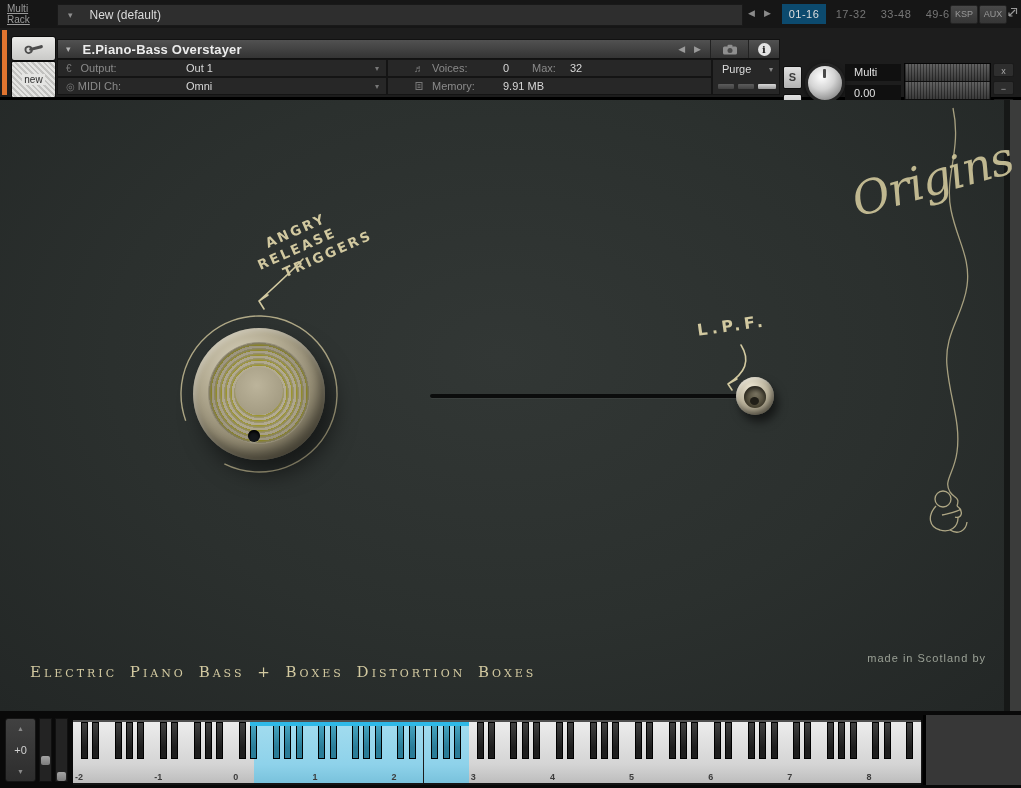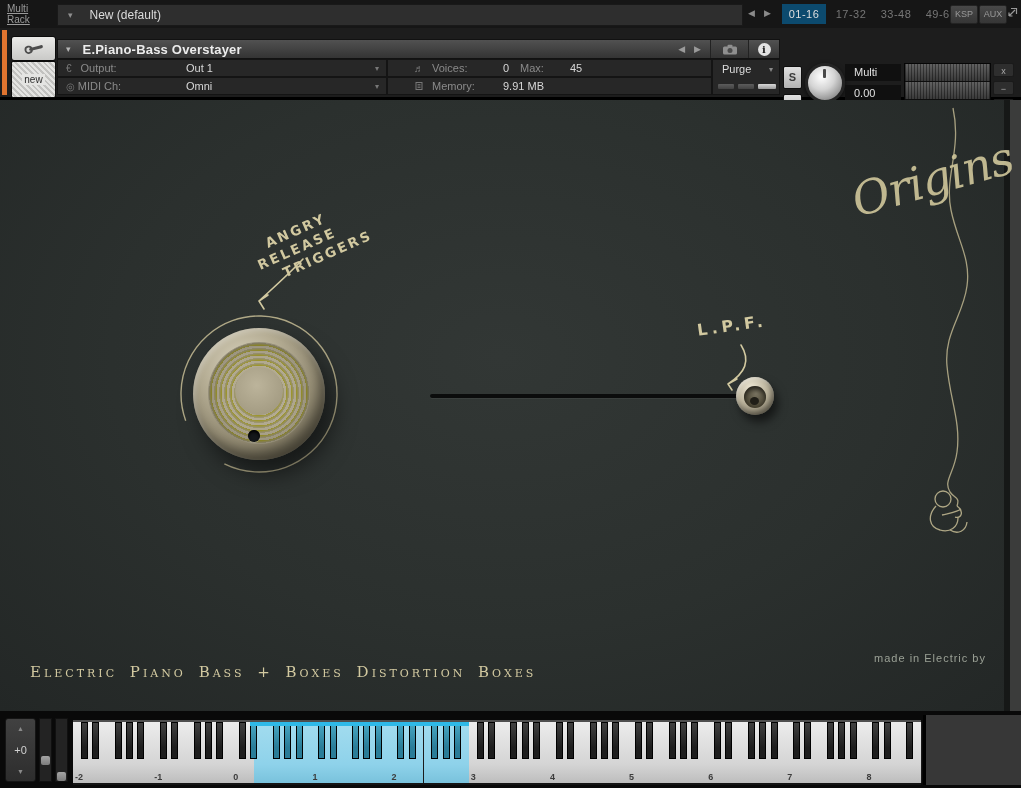--- a/index.html
+++ b/index.html
@@ -242,22 +242,22 @@
         <span class="icn" style="margin-left:8px;">◎</span>
         <span style="margin-left:3px;">MIDI Ch:</span>
         <span class="val" style="position:absolute;left:128px;">Omni</span>
         <span class="dd">▾</span>
       </div>
 
       <div class="hcell" style="left:330px;top:20px;width:325px;">
         <span class="icn" style="margin-left:26px;">♬</span>
         <span style="margin-left:8px;">Voices:</span>
         <span class="val" style="position:absolute;left:115px;">0</span>
-        <span style="position:absolute;left:132px;">Max:</span>
-        <span class="val" style="position:absolute;left:182px;">45</span>
+        <span style="position:absolute;left:144px;">Max:</span>
+        <span class="val" style="position:absolute;left:182px;">32</span>
       </div>
 
       <div class="hcell" style="left:330px;top:38px;width:325px;">
         <svg width="10" height="10" viewBox="0 0 10 10" style="margin-left:26px;">
           <rect x="2" y="1.5" width="6" height="7" fill="none" stroke="#777" stroke-width="1"></rect>
           <path d="M3.5 3.5 H6.5 M3.5 5 H6.5 M3.5 6.5 H6.5" stroke="#777" stroke-width="0.8"></path>
         </svg>
         <span style="margin-left:8px;">Memory:</span>
         <span class="val" style="position:absolute;left:115px;">9.91 MB</span>
       </div>
@@ -334,21 +334,21 @@
 
   <div class="lpf-line"></div>
   <div class="lpfknob">
     <div class="hole"></div>
   </div>
   <div class="lpf-label ink">L.P.F.</div>
 
   <div class="logo">Origins</div>
   <div class="tagline ink">Electric Piano Bass + Boxes Distortion Boxes</div>
   <div class="credit">
-    <div class="mi">made in Electric by</div>
+    <div class="mi">made in Scotland by</div>
   </div>
 
   <div class="kbzone">
     <div class="transpose">
       <span class="t-arrow">▲</span>
       <span class="t-val">+0</span>
       <span class="t-arrow">▼</span>
     </div>
     <div class="kscroll" style="left:39px;">
       <div class="khandle" style="top:37px;"></div>

